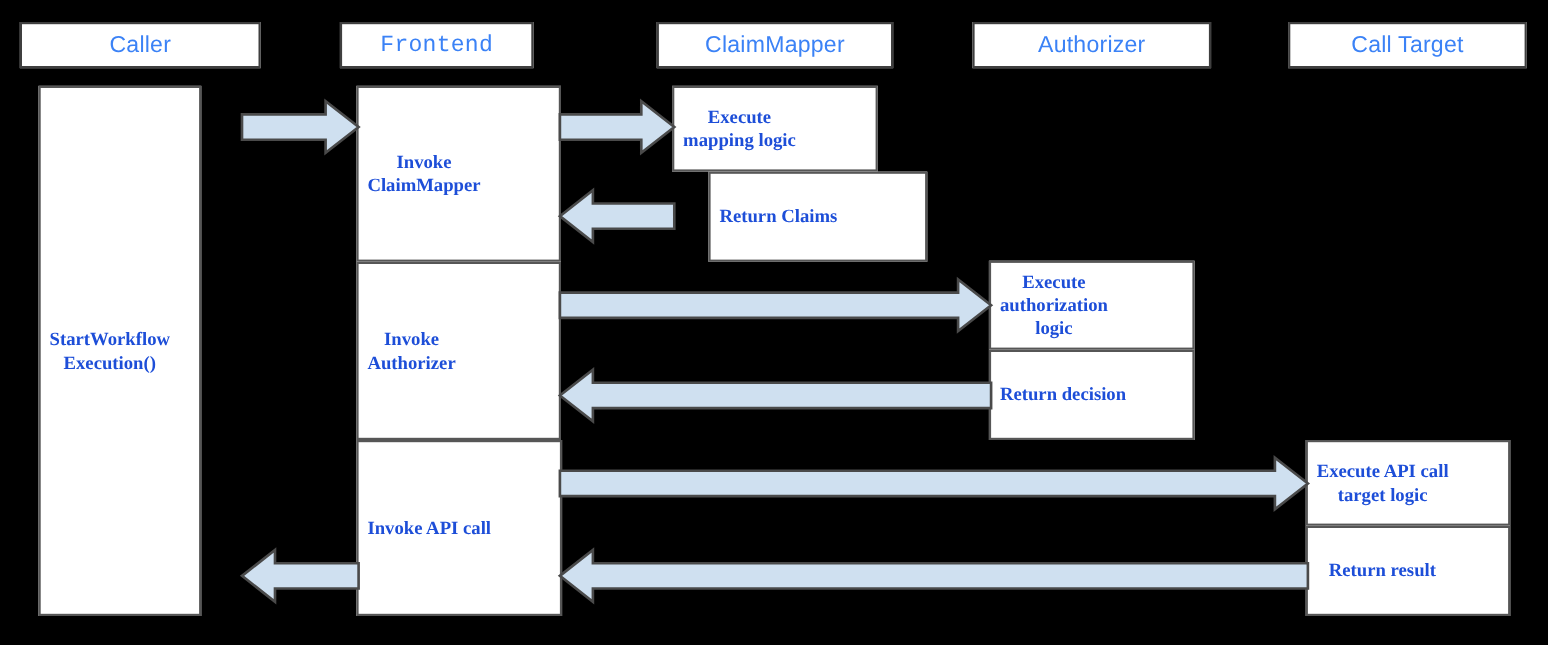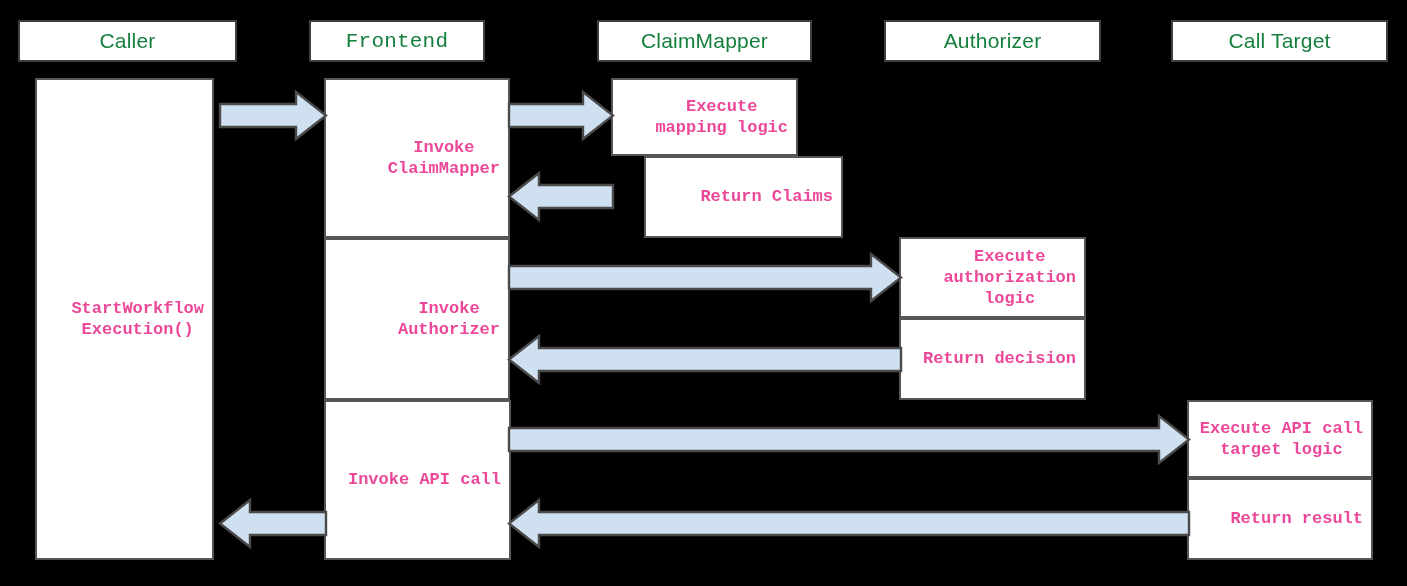--- a/index.html
+++ b/index.html
@@ -18,41 +18,41 @@
     overflow: hidden;
   }
   .lifeline-header {
     position: absolute;
     background: #ffffff;
     border: 2px solid #3f3f3f;
     box-sizing: border-box;
     display: flex;
     align-items: center;
     justify-content: center;
-    color: #15803d;
+    color: #3b82f6;
     font-size: 21px;
     font-weight: 400;
     letter-spacing: 0.2px;
     font-family: "Liberation Sans", sans-serif;
   }
   .activation {
     position: absolute;
     background: #ffffff;
     border: 2px solid #565656;
     box-sizing: border-box;
     display: flex;
     align-items: center;
-    justify-content: flex-end;
+    justify-content: flex-start;
     text-align: center;
-    color: #ec4899;
+    color: #1d4ed8;
     font-size: 17px;
     font-weight: bold;
     line-height: 1.25;
     padding: 0 8px;
-    font-family: Liberation Mono, monospace;
+    font-family: Liberation Serif, serif;
   }
   .msg-arrow {
     position: absolute;
   }
   .msg-arrow svg {
     display: block;
     width: 100%;
     height: 100%;
     overflow: visible;
   }
@@ -75,21 +75,21 @@
   </div>
 
   <div class="lifeline-header" style="left:884px; top:20px; width:217px; height:42px;">
     <span>Authorizer</span>
   </div>
 
   <div class="lifeline-header" style="left:1171px; top:20px; width:217px; height:42px;">
     <span>Call Target</span>
   </div>
 
-  <div class="activation" style="left:35px; top:78px; width:179px; height:482px;">
+  <div class="activation" style="left:35px; top:78px; width:148px; height:482px;">
     <span>StartWorkflow<br>Execution()</span>
   </div>
 
   <div class="activation" style="left:324px; top:78px; width:186px; height:160px;">
     <span>Invoke<br>ClaimMapper</span>
   </div>
 
   <div class="activation" style="left:324px; top:238px; width:186px; height:162px;">
     <span>Invoke<br>Authorizer</span>
   </div>

